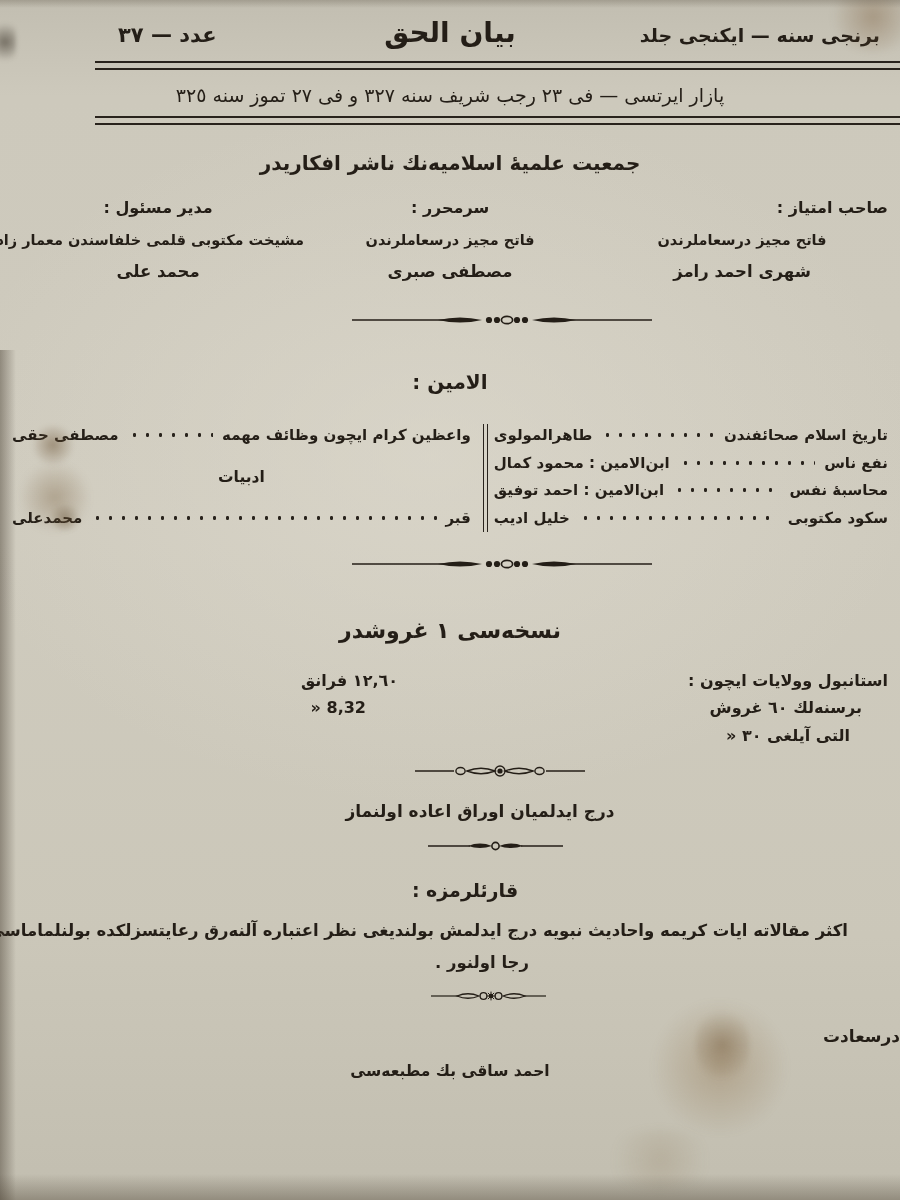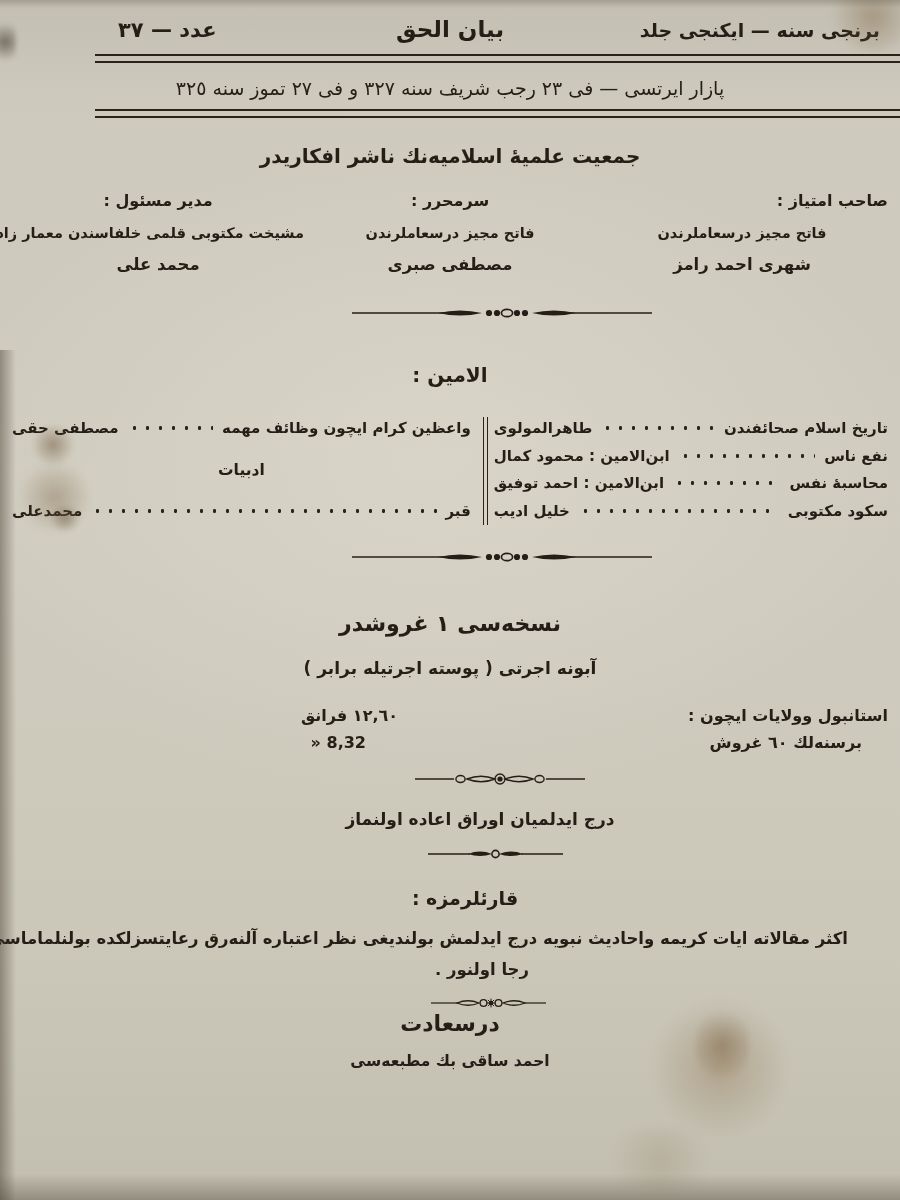--- a/index.html
+++ b/index.html
@@ -15,21 +15,21 @@
     color:#241e17;
     direction:rtl;
   }
   
   .hdr{
     display:grid;grid-template-columns:1fr auto 1fr;
     align-items:baseline;
     padding:16px 20px 0 30px;
   }
   .hdr .right{text-align:right;font-size:19px;font-weight:bold;}
-  .hdr .center{text-align:center;font-size:23px;font-weight:bold;transform:translateX(-14px);margin-left:18px;}
+  .hdr .center{text-align:center;font-size:28px;font-weight:bold;transform:translateX(-14px);margin-left:18px;}
   .hdr .left{text-align:left;font-size:21px;font-weight:bold;padding-left:88px;}
   .rule{
     margin-left:95px;margin-right:0;
     border-top:2.6px solid #29231c;
     border-bottom:2px solid #29231c;
     height:5px;
   }
   .rule1{margin-top:12px;}
   .rule2{margin-top:10px;}
   .dateline{
@@ -76,21 +76,21 @@
   .subs .for .h-head{padding-right:10px;}
   .subs .for .r1{text-align:right;padding-right:52px;}
   .subs .for .r2{text-align:right;padding-right:84px;}
   
   .noreturn{margin-top:22px;text-align:center;font-size:17px;font-weight:bold;transform:translateX(30px);}
   .readers{margin-top:26px;text-align:center;font-size:19px;font-weight:bold;transform:translateX(15px);}
   .para{margin:14px 34px 0 40px;font-size:16.5px;font-weight:bold;}
   .para .l1{text-align:right;white-space:nowrap;text-indent:18px;line-height:1.9;}
   .para .l2{text-align:center;padding-left:58px;line-height:1.9;}
   
-  .city{text-align:center;font-size:22px;font-weight:bold;}
+  .city{margin-top:22px;text-align:right;font-size:17px;font-weight:bold;}
   .printer{margin-top:16px;text-align:center;font-size:15.5px;font-weight:bold;}
   
   .stain{position:absolute;border-radius:50%;pointer-events:none;}
   .st-left1{left:30px;top:425px;width:46px;height:40px;background:radial-gradient(circle,rgba(110,85,55,.5),rgba(110,85,55,0) 70%);filter:blur(2px);}
   .st-left2{left:20px;top:460px;width:70px;height:75px;background:radial-gradient(circle,rgba(120,95,62,.38),rgba(120,95,62,0) 70%);filter:blur(3px);}
   .st-left3{left:48px;top:505px;width:34px;height:26px;background:radial-gradient(circle,rgba(100,78,50,.45),rgba(100,78,50,0) 70%);filter:blur(2px);}
   .st-bottom{left:645px;top:1000px;width:150px;height:135px;background:radial-gradient(circle,rgba(136,104,62,.34),rgba(136,104,62,0) 68%);filter:blur(3px);}
   .st-bottom2{left:695px;top:1005px;width:55px;height:80px;background:radial-gradient(circle,rgba(110,82,48,.4),rgba(110,82,48,0) 70%);filter:blur(2px);}
   .st-bottom3{left:600px;top:1130px;width:120px;height:60px;background:radial-gradient(circle,rgba(130,105,70,.18),rgba(130,105,70,0) 70%);filter:blur(4px);}
   .st-tr{right:-18px;top:-18px;width:90px;height:70px;background:radial-gradient(circle,rgba(125,95,62,.4),rgba(125,95,62,0) 72%);filter:blur(3px);}
@@ -195,26 +195,26 @@
     <circle class="f" cx="137" cy="8" r="3.1"></circle>
     <circle class="f" cx="145" cy="8" r="3.1"></circle>
     <ellipse class="s" cx="155" cy="8" rx="5.6" ry="3.7" fill="none" stroke-width="1.7"></ellipse>
     <circle class="f" cx="165" cy="8" r="3.1"></circle>
     <circle class="f" cx="173" cy="8" r="3.1"></circle>
     <path class="f" d="M180,8 Q202,3 224,8 Q202,13 180,8 Z"></path>
     <line class="s" x1="218" y1="8" x2="300" y2="8" stroke-width="1.5"></line>
   </svg>
 
   <div class="price">نسخه‌سى ١ غروشدر</div>
-  <div class="subnote">آبونه اجرتى ( پوسته اجرتيله برابر )</div>
 
   <div class="subs">
     <div class="half dom">
       <div class="h-head">استانبول وولايات ايچون :</div>
       <div class="r1">برسنه‌لك ٦٠ غروش</div>
+      <div class="r2">التى آيلغى ٣٠ «</div>
     </div>
     <div class="half for">
       <div class="r1">١٢,٦٠ فرانق</div>
       <div class="r2">8,32 «</div>
     </div>
   </div>
 
   <svg class="orn ornB" width="170" height="16" viewBox="0 0 170 16">
     <line class="s" x1="0" y1="8" x2="39" y2="8" stroke-width="1.3"></line>
     <ellipse class="s" cx="45.5" cy="8" rx="4.6" ry="3.5" fill="none" stroke-width="1.4"></ellipse>

